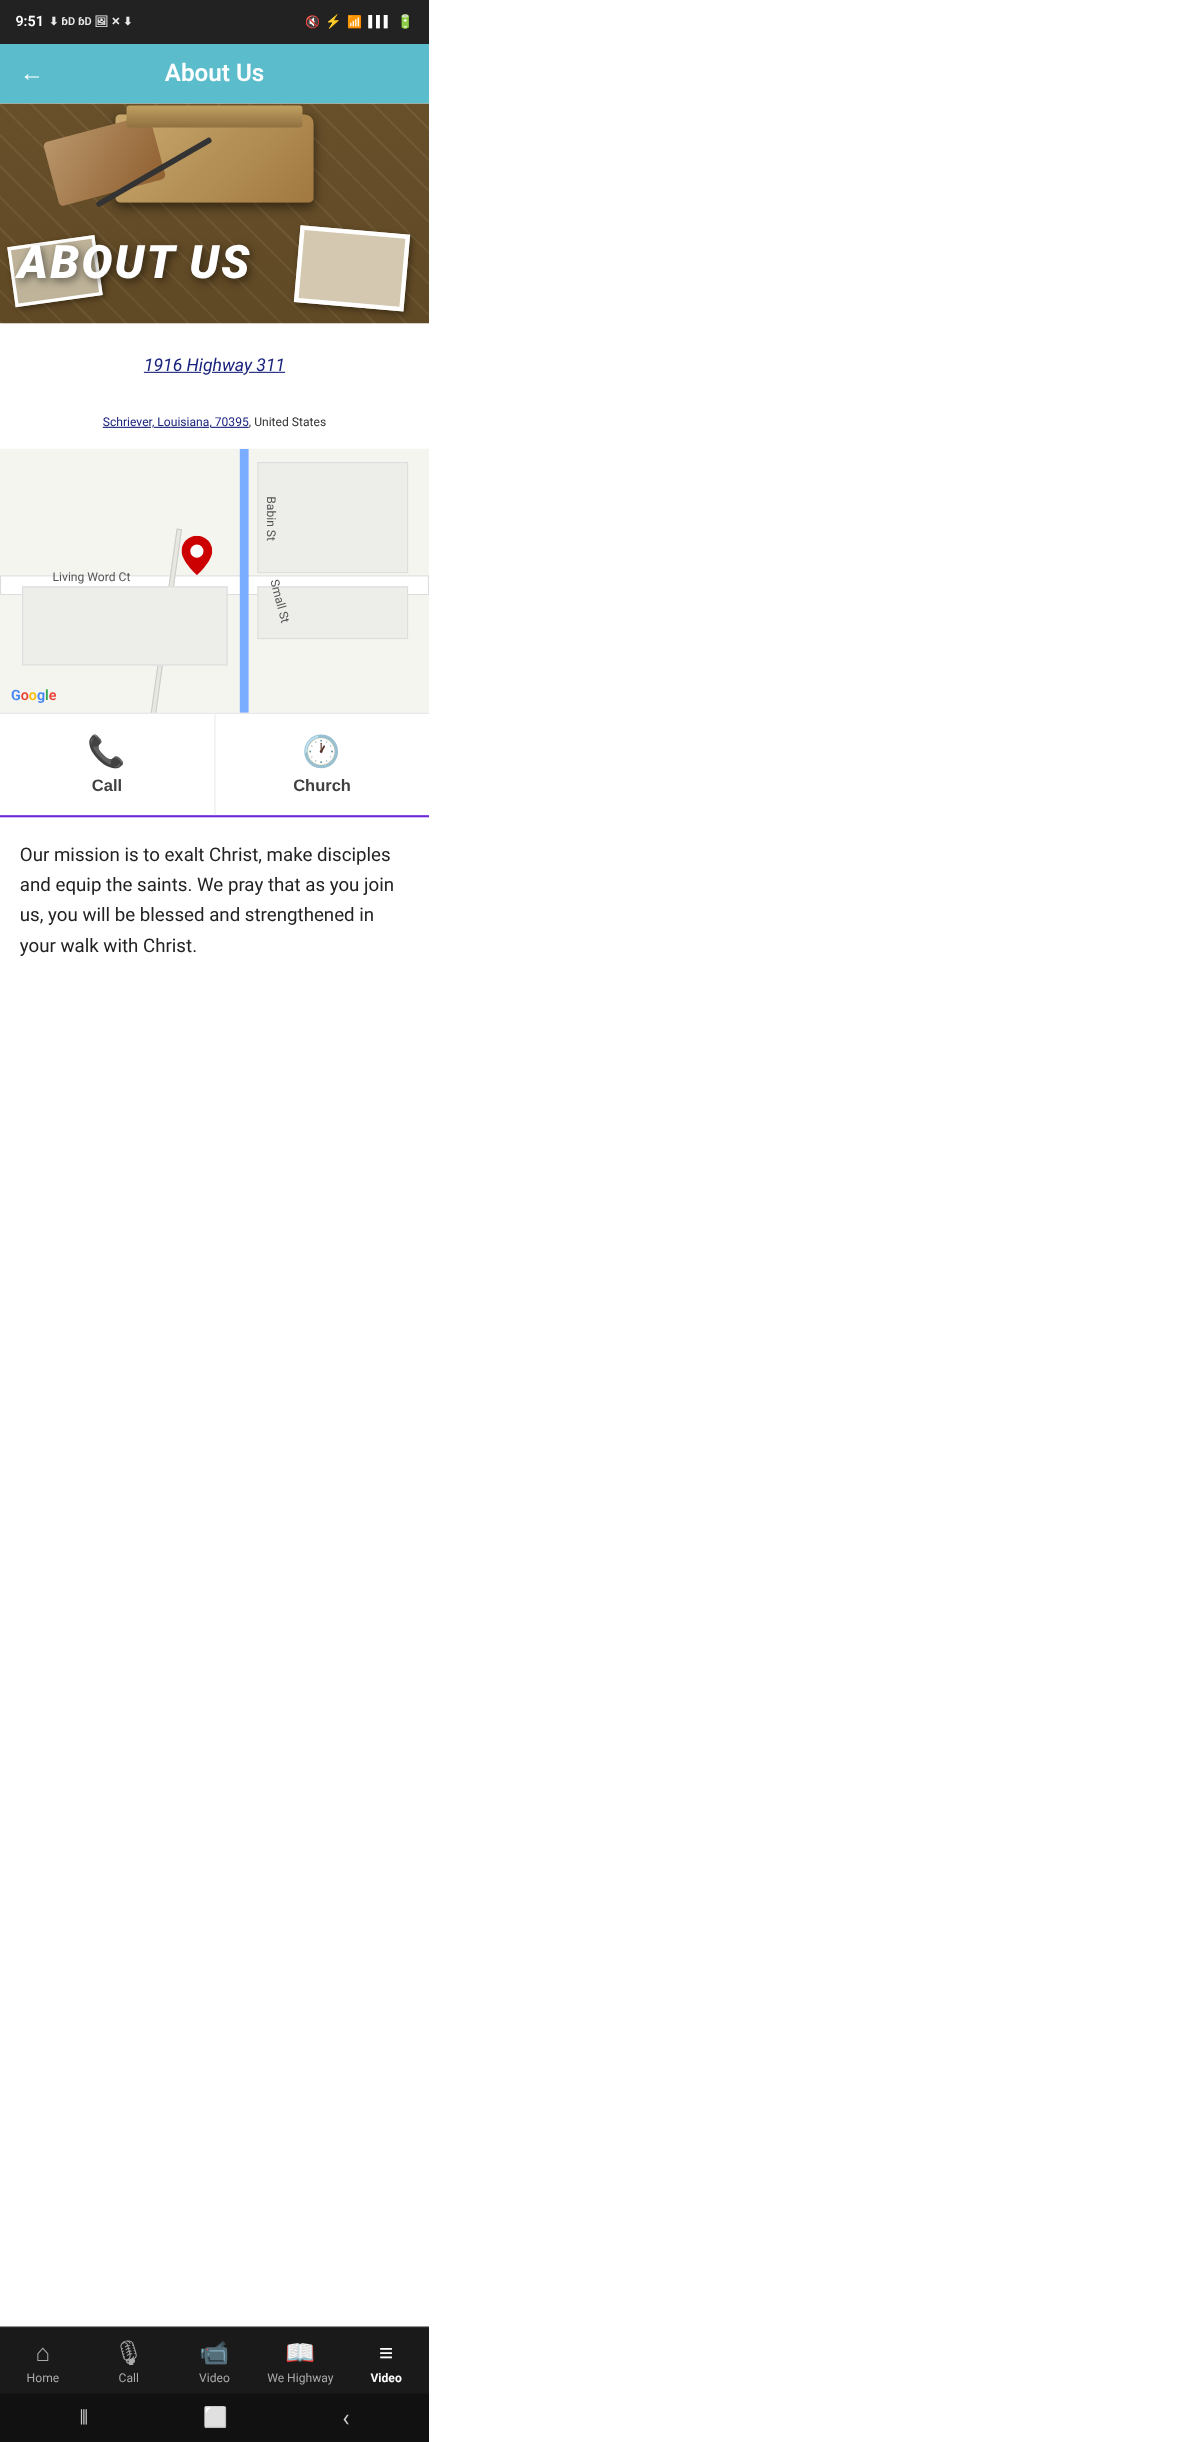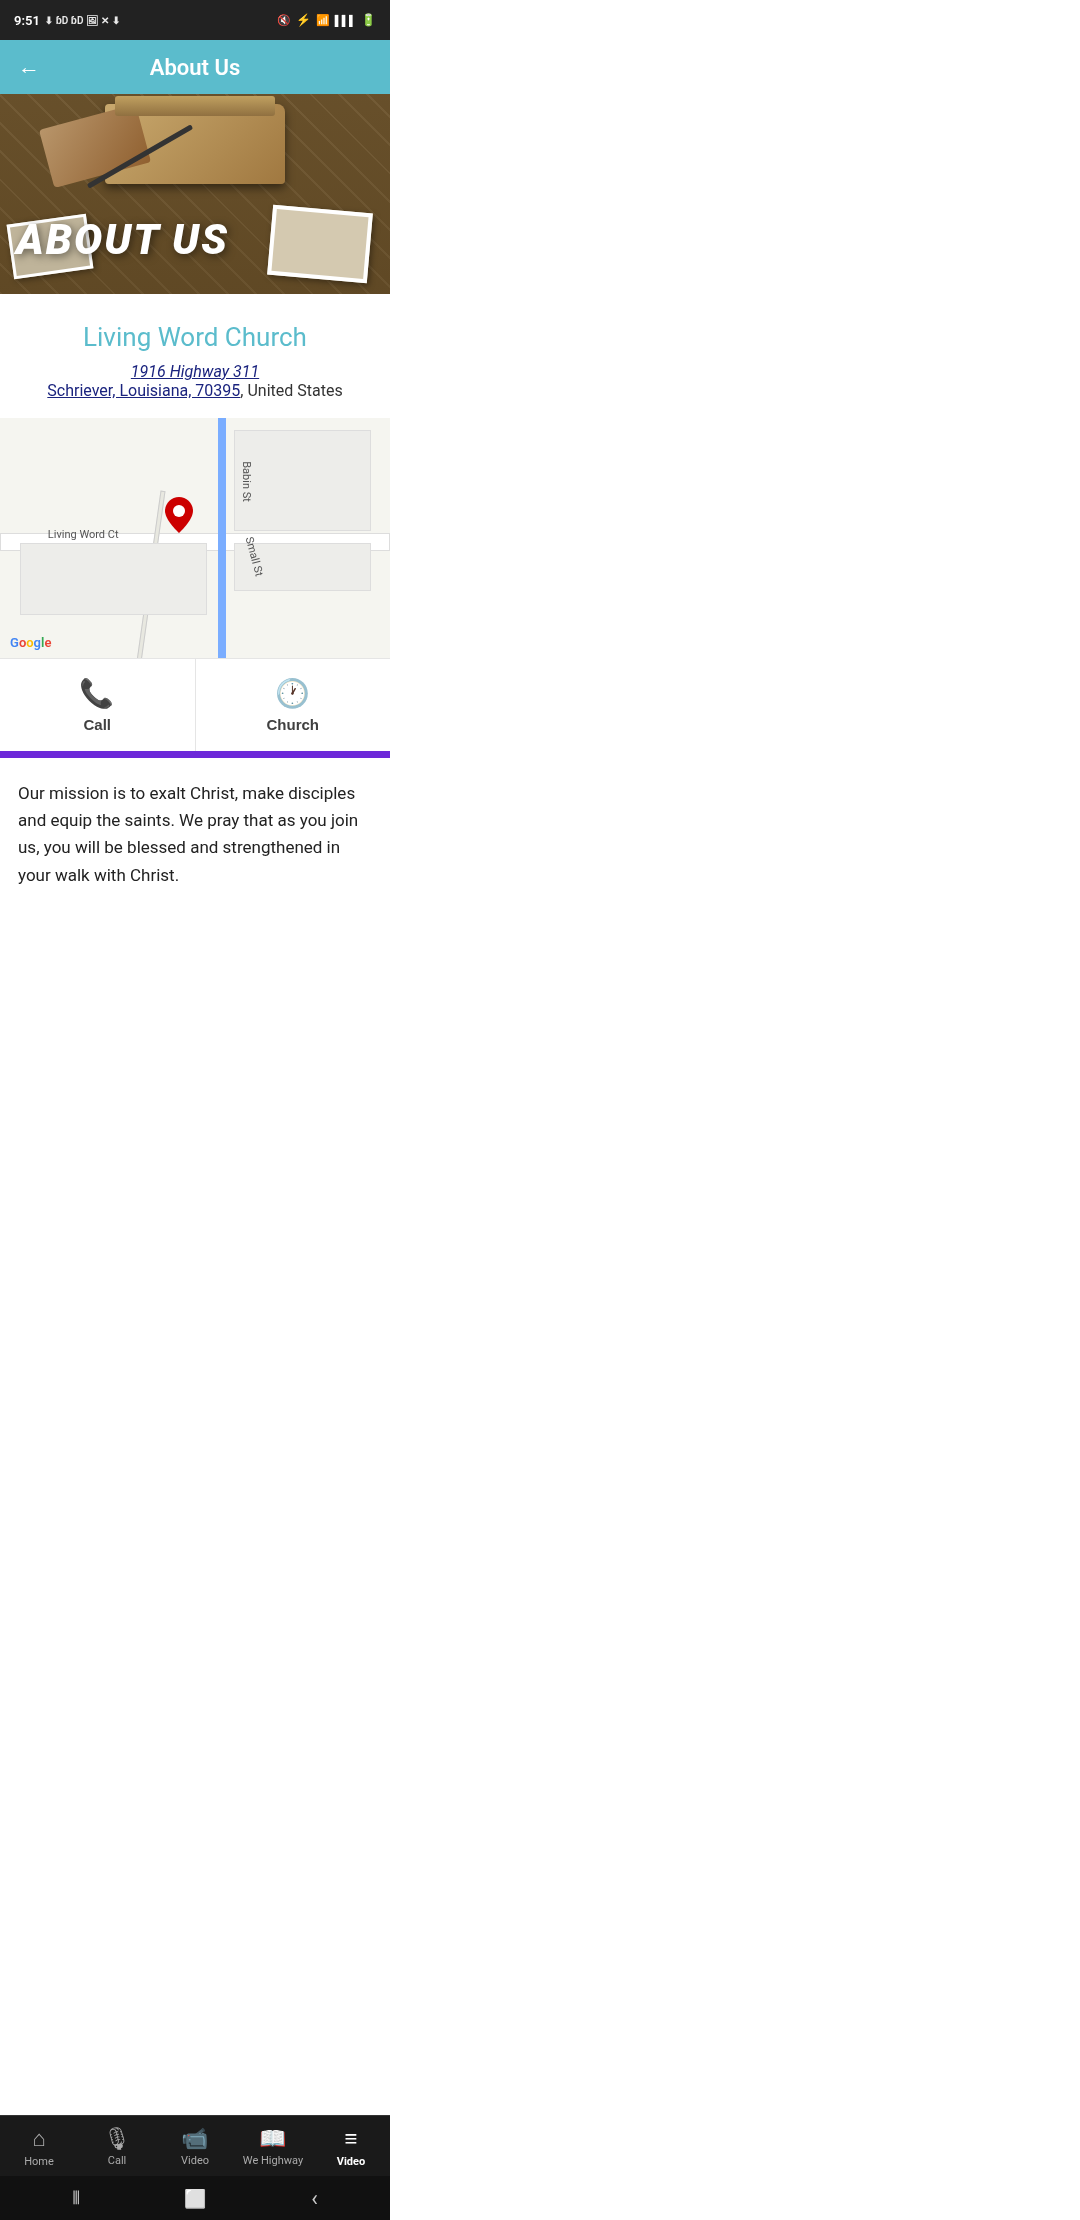--- a/index.html
+++ b/index.html
@@ -169,21 +169,22 @@
       margin-bottom: 18px;
     }
     .address-line1 {
       color: #1a237e;
       text-decoration: underline;
       font-size: 16px;
       cursor: pointer;
       font-style: italic;
     }
     .address-line2 {
-      font-size: 16px;
+      font-size: 11px;
+      margin-top: 36px;
     }
     .address-line2 a {
       color: #1a237e;
       text-decoration: underline;
     }
     .address-line2 span {
       color: #333;
     }
 
     
@@ -332,21 +333,21 @@
       color: #222;
     }
     .action-label {
       font-size: 15px;
       font-weight: 600;
       color: #404040;
     }
 
     
     .mission-section {
-      border-top: 7px solid #6d28d9;
+      border-top: 2px solid #6d28d9;
       padding: 22px 18px 20px;
     }
     .mission-text {
       font-size: 17px;
       line-height: 1.6;
       color: #222;
     }
 
     
     .bottom-nav {
@@ -424,21 +425,20 @@
 <div class="hero">
   <div class="hero-bg"></div>
   <div class="hero-books"></div>
   <div class="hero-photo1"></div>
   <div class="hero-photo2"></div>
   <div class="hero-pen"></div>
   <div class="hero-text">ABOUT US</div>
 </div>
 
 <div class="content">
-  <h1 class="church-name">Living Word Church</h1>
 
   <div class="address-block">
     <div>
       <a class="address-line1">1916 Highway 311</a>
     </div>
     <div class="address-line2">
       <a>Schriever, Louisiana, 70395</a><span>, United States</span>
     </div>
   </div>
 </div>

